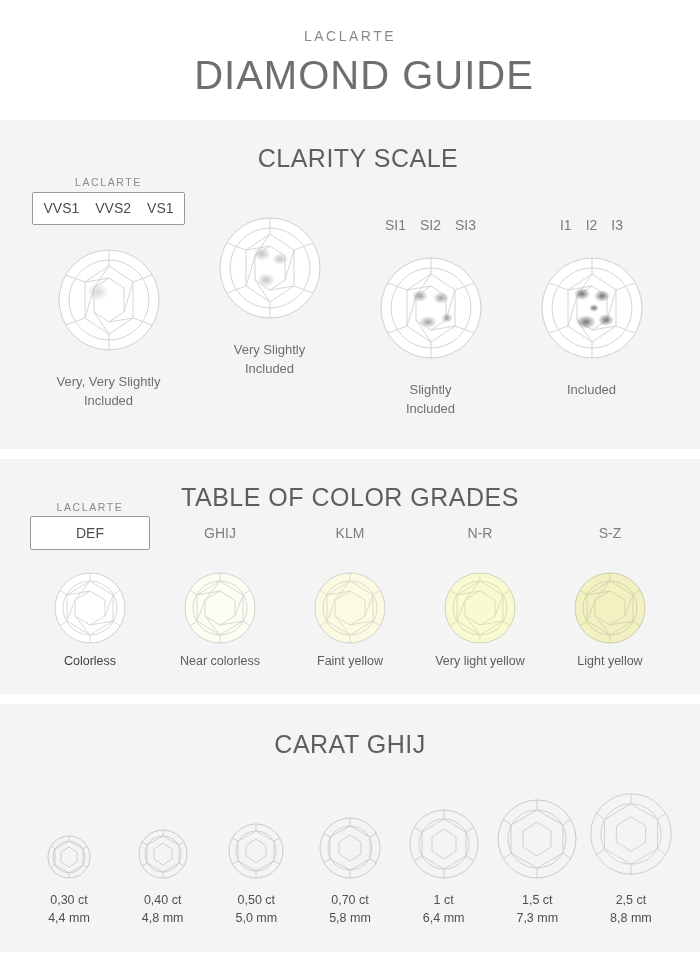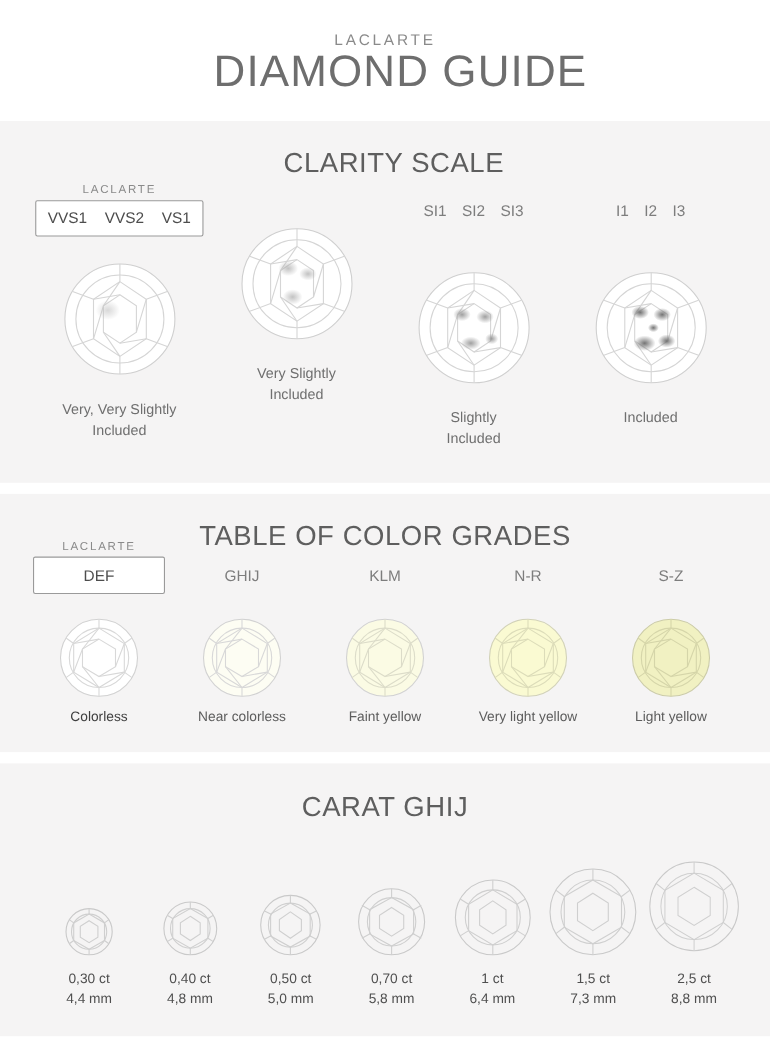--- a/index.html
+++ b/index.html
@@ -12,41 +12,41 @@
   }
   .page { width: 700px; height: 966px; position: relative; background: #ffffff; }
 
   
   .header { text-align: center; padding-top: 28px; }
   .brand-small {
     font-size: 14px; letter-spacing: 2.5px; color: #8a8a8a; font-weight: 400;
   }
   .main-title {
     font-size: 40px; letter-spacing: 1px; color: #6e6e6e; font-weight: 400;
-    line-height: 1.05; padding-left: 28px;
+    margin-top: 10px; line-height: 1.05; padding-left: 28px;
   }
 
   
   .section { background: #f5f4f4; width: 700px; }
   .section + .white-gap { background: #ffffff; height: 10px; width: 700px; }
   .section-title {
     text-align: center; font-size: 25px; color: #5e5e5e; letter-spacing: .5px;
     font-weight: 400;
   }
 
   
   .clarity { padding: 24px 0 30px 0; }
   .clarity .section-title { margin-bottom: 20px; padding-left: 16px; }
   .clarity-row {
     display: flex; justify-content: space-between; padding: 0 28px;
   }
   .clarity-col { width: 162px; text-align: center; position: relative; }
   .grade-labels {
     display: flex; justify-content: center; gap: 14px;
-    font-size: 14px; color: #7d7d7d; height: 22px; align-items: flex-start;
+    font-size: 14px; color: #7d7d7d; height: 22px; align-items: flex-end;
   }
   .grade-box {
     border: 1px solid #9a9a9a; background: #ffffff; border-radius: 2px;
     padding: 7px 10px 8px 10px; position: relative;
     display: inline-flex; gap: 16px; justify-content: center;
     margin-top: -1px;
   }
   .grade-box .grade-labels { gap: 16px; font-size: 14px; color: #4d4d4d; height: auto; }
   .tag-laclarte {
     position: absolute; top: -17px; left: 0; right: 0; text-align: center;
@@ -71,21 +71,21 @@
     color: #4d4d4d; position: relative;
   }
   .color-grade.boxed .tag-laclarte { top: -16px; }
   .color-diagram { height: 92px; display:flex; align-items:center; justify-content:center; margin-top: 12px;}
   .color-caption { font-size: 12.5px; color: #5d5d5d; margin-top: 0; }
   .color-caption.strong { color: #3f3f3f; }
 
   
   .carat { padding: 26px 0 24px 0; }
   .carat .section-title { margin-bottom: 26px; }
-  .carat-row { display: flex; justify-content: space-between; align-items: center; padding: 0 26px; margin-left: 12px; }
+  .carat-row { display: flex; justify-content: space-between; align-items: center; padding: 0 26px; }
   .carat-col { width: 86px; text-align: center; }
   .carat-diagram { height: 96px; display: flex; align-items: flex-end; justify-content: center; }
   .carat-label { font-size: 12.5px; color: #4f4f4f; line-height: 1.5; margin-top: 10px; }
 
   svg { display: block; }
 </style>
 </head>
 <body>
 
 <div class="page">

